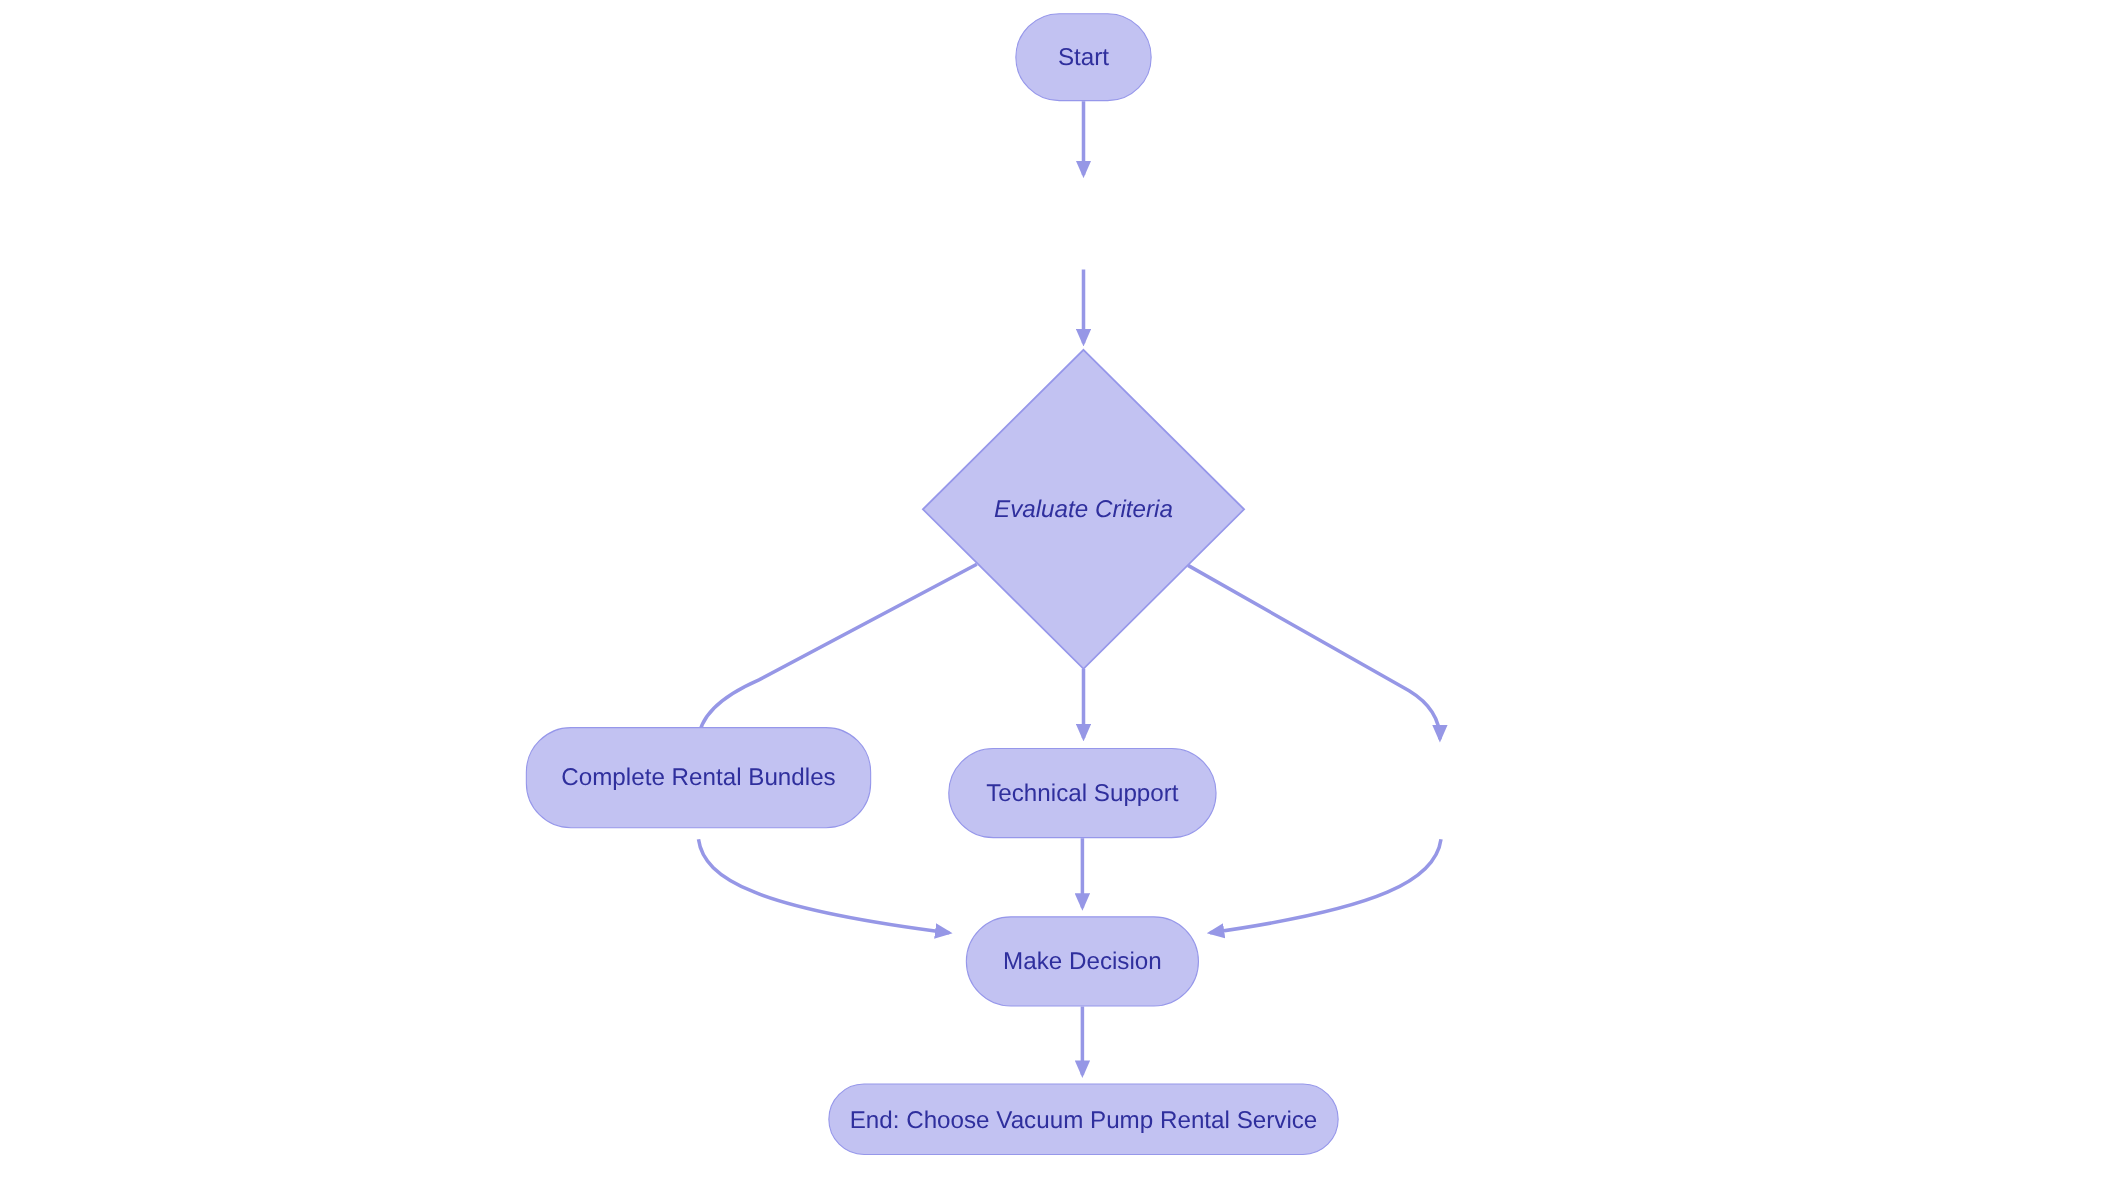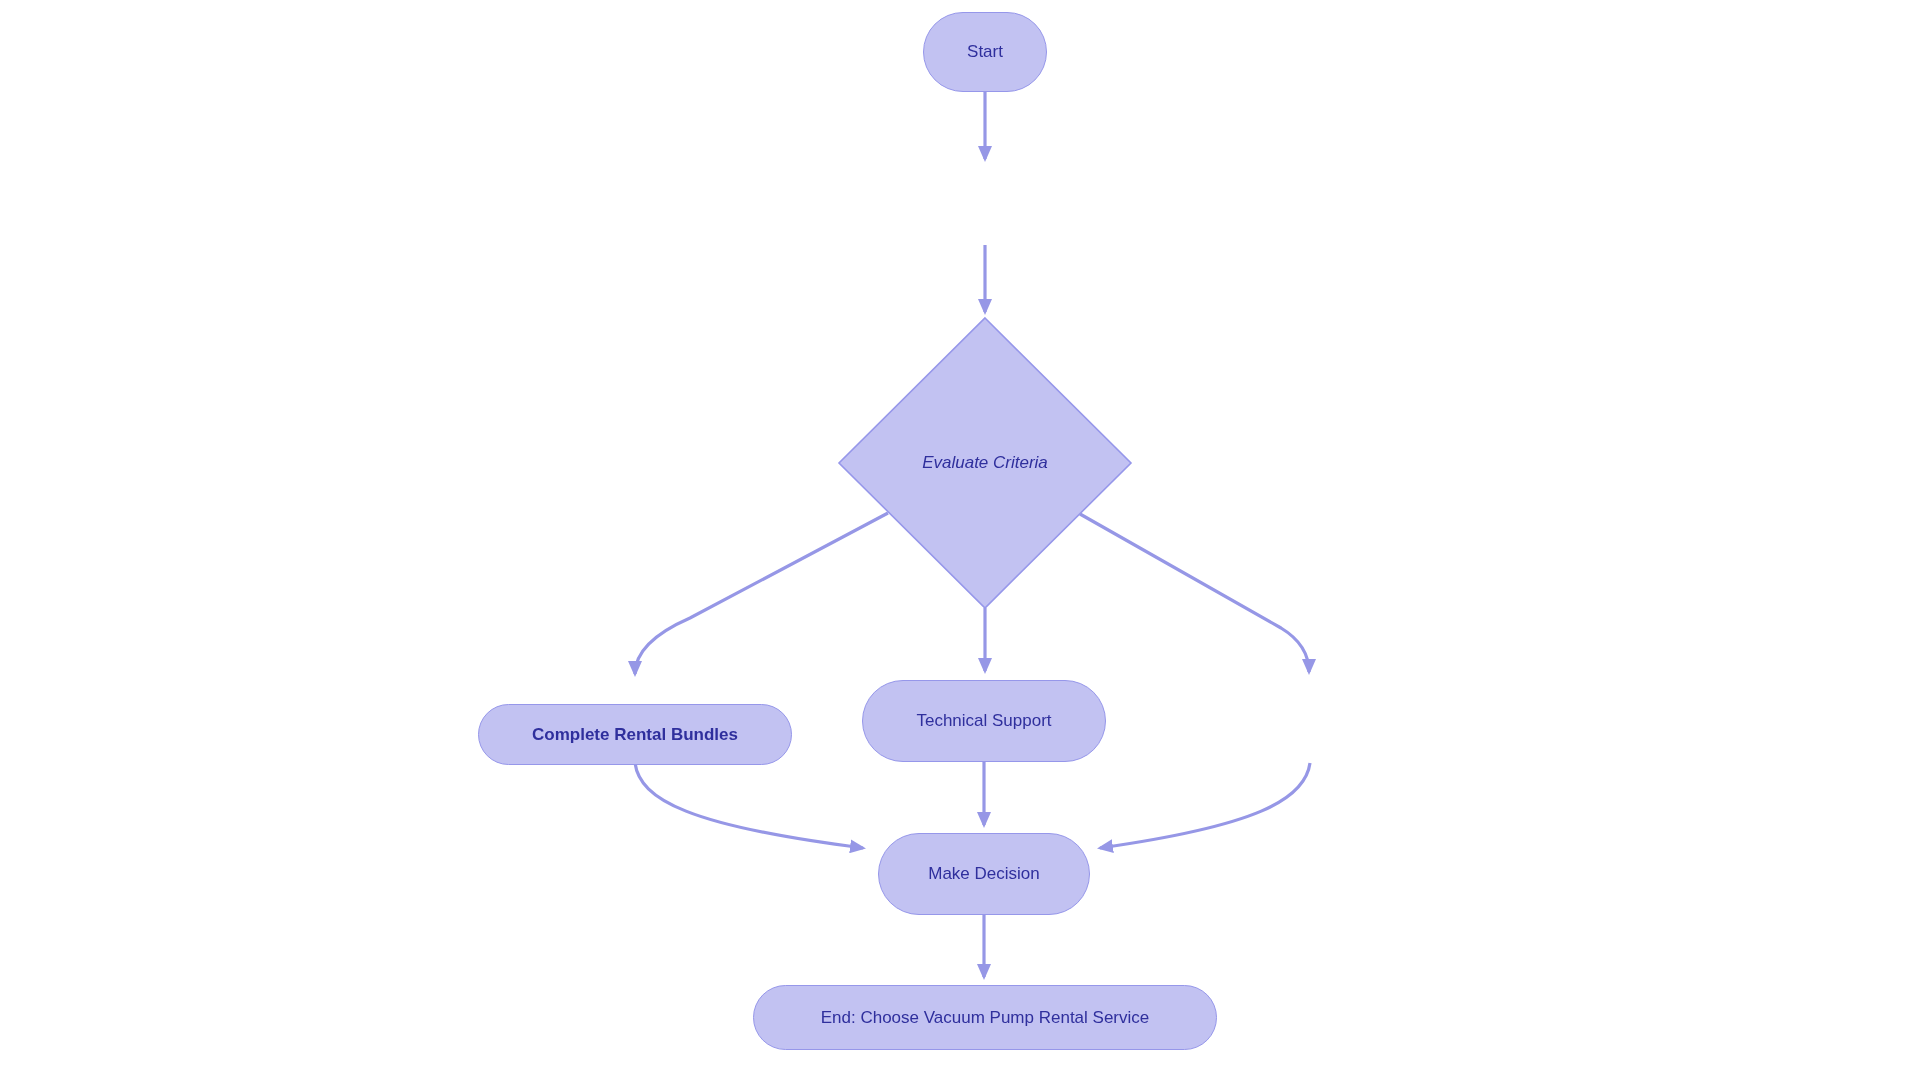--- a/index.html
+++ b/index.html
@@ -21,31 +21,31 @@
   .edge{fill:none;stroke:var(--edge-color);stroke-width:3.2px;}
   .diamond-shape{fill:var(--node-fill);stroke:var(--node-stroke);stroke-width:1.6px;}
   .node{
     position:absolute;box-sizing:border-box;
     display:flex;align-items:center;justify-content:center;
     text-align:center;
     background:var(--node-fill);
     border:1.6px solid var(--node-stroke);
     border-radius:41px;
     color:var(--text-color);
-    font-size:17px;line-height:1.25;
+    font-size:22px;line-height:1.25;
     padding:0 12px;
   }
   .node.diamond-label{
     background:transparent;border:none;border-radius:0;padding:0;
   }
   
   .n-start     {left:923px; top:12px;  width:124px; height:80px;}
   .n-search    {left:725px; top:165px; width:520px; height:80px;}
   .n-evaluate  {left:885px; top:445px; width:200px; height:36px;font-style:italic;}
-  .n-complete  {left:478px; top:704px; width:314px; height:61px;font-weight:bold;}
+  .n-complete  {left:478px; top:661px; width:314px; height:92px;}
   .n-technical {left:862px; top:680px; width:244px; height:82px;}
   .n-insurance {left:1185px;top:681px; width:250px; height:81px;}
   .n-decision  {left:878px; top:833px; width:212px; height:82px;}
   .n-end       {left:753px; top:985px; width:464px; height:65px;}
 </style>
 </head>
 <body>
 
 <div class="canvas">
 

